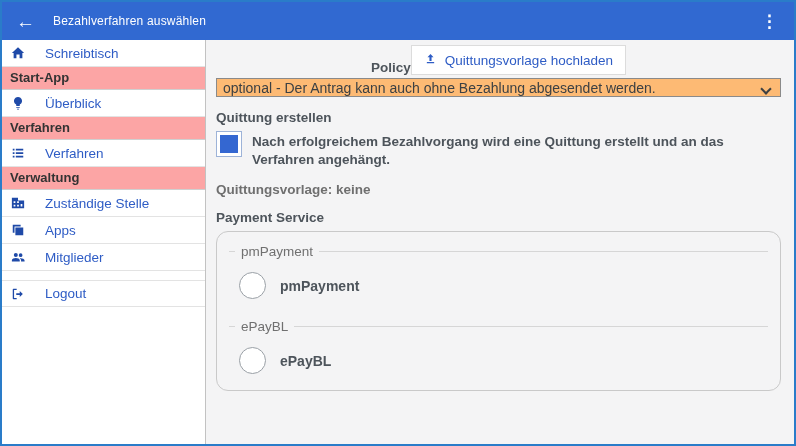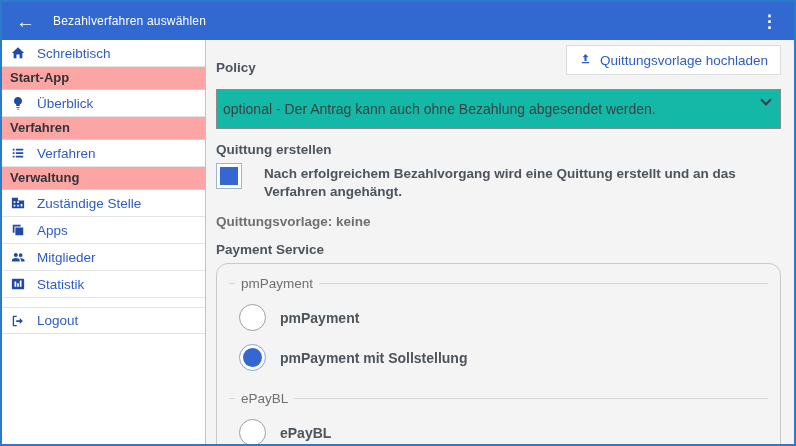--- a/index.html
+++ b/index.html
@@ -18,41 +18,41 @@
   .back-arrow{font-size:19px;line-height:1;cursor:pointer;}
   .header-title{margin-left:18px;font-size:12px;letter-spacing:.2px;}
   .kebab{margin-left:auto;font-size:17px;font-weight:bold;cursor:pointer;padding:0 2px;}
 
   
   .body-row{flex:1;display:flex;min-height:0;}
   .sidebar{width:204px;flex:0 0 204px;background:#fff;border-right:1px solid #c2c2c2;}
   .main{flex:1;background:#f4f4f5;padding:5px 13px 8px 10px;overflow:hidden;}
 
   
-  .s-item{height:27px;display:flex;align-items:center;gap:12px;padding-left:8px;color:var(--link_blue);font-size:13.5px;border-bottom:1px solid #e3e3e3;cursor:pointer;}
+  .s-item{height:27px;display:flex;align-items:center;gap:20px;padding-left:8px;color:var(--link_blue);font-size:13.5px;border-bottom:1px solid #e3e3e3;cursor:pointer;}
   .s-item .s-icon{display:inline-flex;width:15px;justify-content:center;}
   .s-item svg{width:14px;height:14px;fill:var(--icon_blue);}
   .s-section{height:23px;line-height:22px;background:#fca5a5;border-bottom:1px solid #d0d0d0;font-weight:bold;color:#333;padding-left:8px;font-size:13px;}
   .s-item.logout{margin-top:9px;border-top:1px solid #e3e3e3;}
 
   
-  .top-row{display:flex;justify-content:space-between;align-items:flex-end;margin-bottom:14px;}
+  .top-row{display:flex;justify-content:center;align-items:flex-end;margin-bottom:3px;}
   .h-label{font-weight:bold;font-size:13.5px;color:#4d545b;}
   .upload-btn{display:inline-flex;align-items:center;gap:8px;background:#fff;border:1px solid #dcdcdc;padding:6px 12px;color:var(--link_blue);font-size:13.5px;cursor:pointer;}
   .upload-btn svg{width:13px;height:13px;fill:var(--link_blue);}
 
   
   .select-wrap{position:relative;}
-  .policy-select{width:100%;height:40px;appearance:none;-webkit-appearance:none;background:#14b8a6;border:1px solid #8a8a8a;border-radius:0;font-size:14px;color:#3c4043;padding:0 26px 0 6px;}
+  .policy-select{width:100%;height:19px;appearance:none;-webkit-appearance:none;background:#fdba74;border:1px solid #8a8a8a;border-radius:0;font-size:14px;color:#3c4043;padding:0 26px 0 6px;}
   .sel-chevron{position:absolute;right:11px;top:7px;width:8px;height:8px;border-right:2px solid #3c4043;border-bottom:2px solid #3c4043;transform:rotate(45deg);pointer-events:none;}
 
   .section-label{margin:13px 0 6px;}
 
   
-  .check-row{display:flex;align-items:flex-start;gap:22px;}
+  .check-row{display:flex;align-items:flex-start;gap:10px;}
   .checkbox{flex:0 0 26px;width:26px;height:26px;background:#fff;border:1px solid #9db3d8;position:relative;cursor:pointer;}
   .checkbox.checked::after{content:"";position:absolute;inset:3px;background:var(--accent_blue);}
   .check-label{font-weight:bold;font-size:13.5px;color:#4d545b;line-height:1.35;max-width:560px;padding-top:2px;}
 
   .muted-line{margin:13px 0 2px;color:#6f6f6f;font-size:13.5px;font-weight:bold;}
 
   
   .payment-box{border:1px solid #c9c9c9;border-radius:12px;padding:2px 12px 16px;}
   fieldset.group{border:none;border-top:1px solid #d6d6d6;margin:12px 0 0;padding:0;}
   fieldset.group:first-child{margin-top:10px;}
@@ -122,28 +122,20 @@
         <span>Apps</span>
       </div>
       <div class="s-item">
         <span class="s-icon">
           <svg viewBox="0 0 16 16">
               <path d="M5.5 8a2.3 2.3 0 1 0 0-4.6A2.3 2.3 0 0 0 5.5 8zm5.5 0a2.1 2.1 0 1 0 0-4.2A2.1 2.1 0 0 0 11 8zM5.5 9.2c-2 0-4.5 1-4.5 2.6V13h9v-1.2c0-1.6-2.5-2.6-4.5-2.6zm5.5.3c-.3 0-.6 0-.9.1.8.6 1.4 1.3 1.4 2.2v1.2h4v-1c0-1.5-2.6-2.5-4.5-2.5z"></path>
             </svg>
         </span>
         <span>Mitglieder</span>
       </div>
-      <div class="s-item">
-        <span class="s-icon">
-          <svg viewBox="0 0 16 16">
-              <path fill-rule="evenodd" d="M2 2h12a1 1 0 0 1 1 1v10a1 1 0 0 1-1 1H2a1 1 0 0 1-1-1V3a1 1 0 0 1 1-1zm2 3v6h2V5H4zm3 2v4h2V7H7zm3-3v7h2V4h-2z"></path>
-            </svg>
-        </span>
-        <span>Statistik</span>
-      </div>
       <div class="s-item logout">
         <span class="s-icon">
           <svg viewBox="0 0 16 16">
               <path d="M6.5 2H2.8a.8.8 0 0 0-.8.8v10.4c0 .44.36.8.8.8h3.7v-1.5H3.5v-9h3V2zm3.5 2.5L13.5 8 10 11.5V9H6V7h4V4.5z"></path>
             </svg>
         </span>
         <span>Logout</span>
       </div>
     </nav>
 
@@ -179,24 +171,20 @@
 
       <div class="h-label section-label">Payment Service</div>
 
       <div class="payment-box">
         <fieldset class="group">
           <legend>pmPayment</legend>
           <div class="radio-row">
             <span class="radio"></span>
             <span class="radio-label">pmPayment</span>
           </div>
-          <div class="radio-row">
-            <span class="radio selected"></span>
-            <span class="radio-label">pmPayment mit Sollstellung</span>
-          </div>
         </fieldset>
         <div class="group-gap"></div>
         <fieldset class="group">
           <legend>ePayBL</legend>
           <div class="radio-row">
             <span class="radio"></span>
             <span class="radio-label">ePayBL</span>
           </div>
         </fieldset>
       </div>

